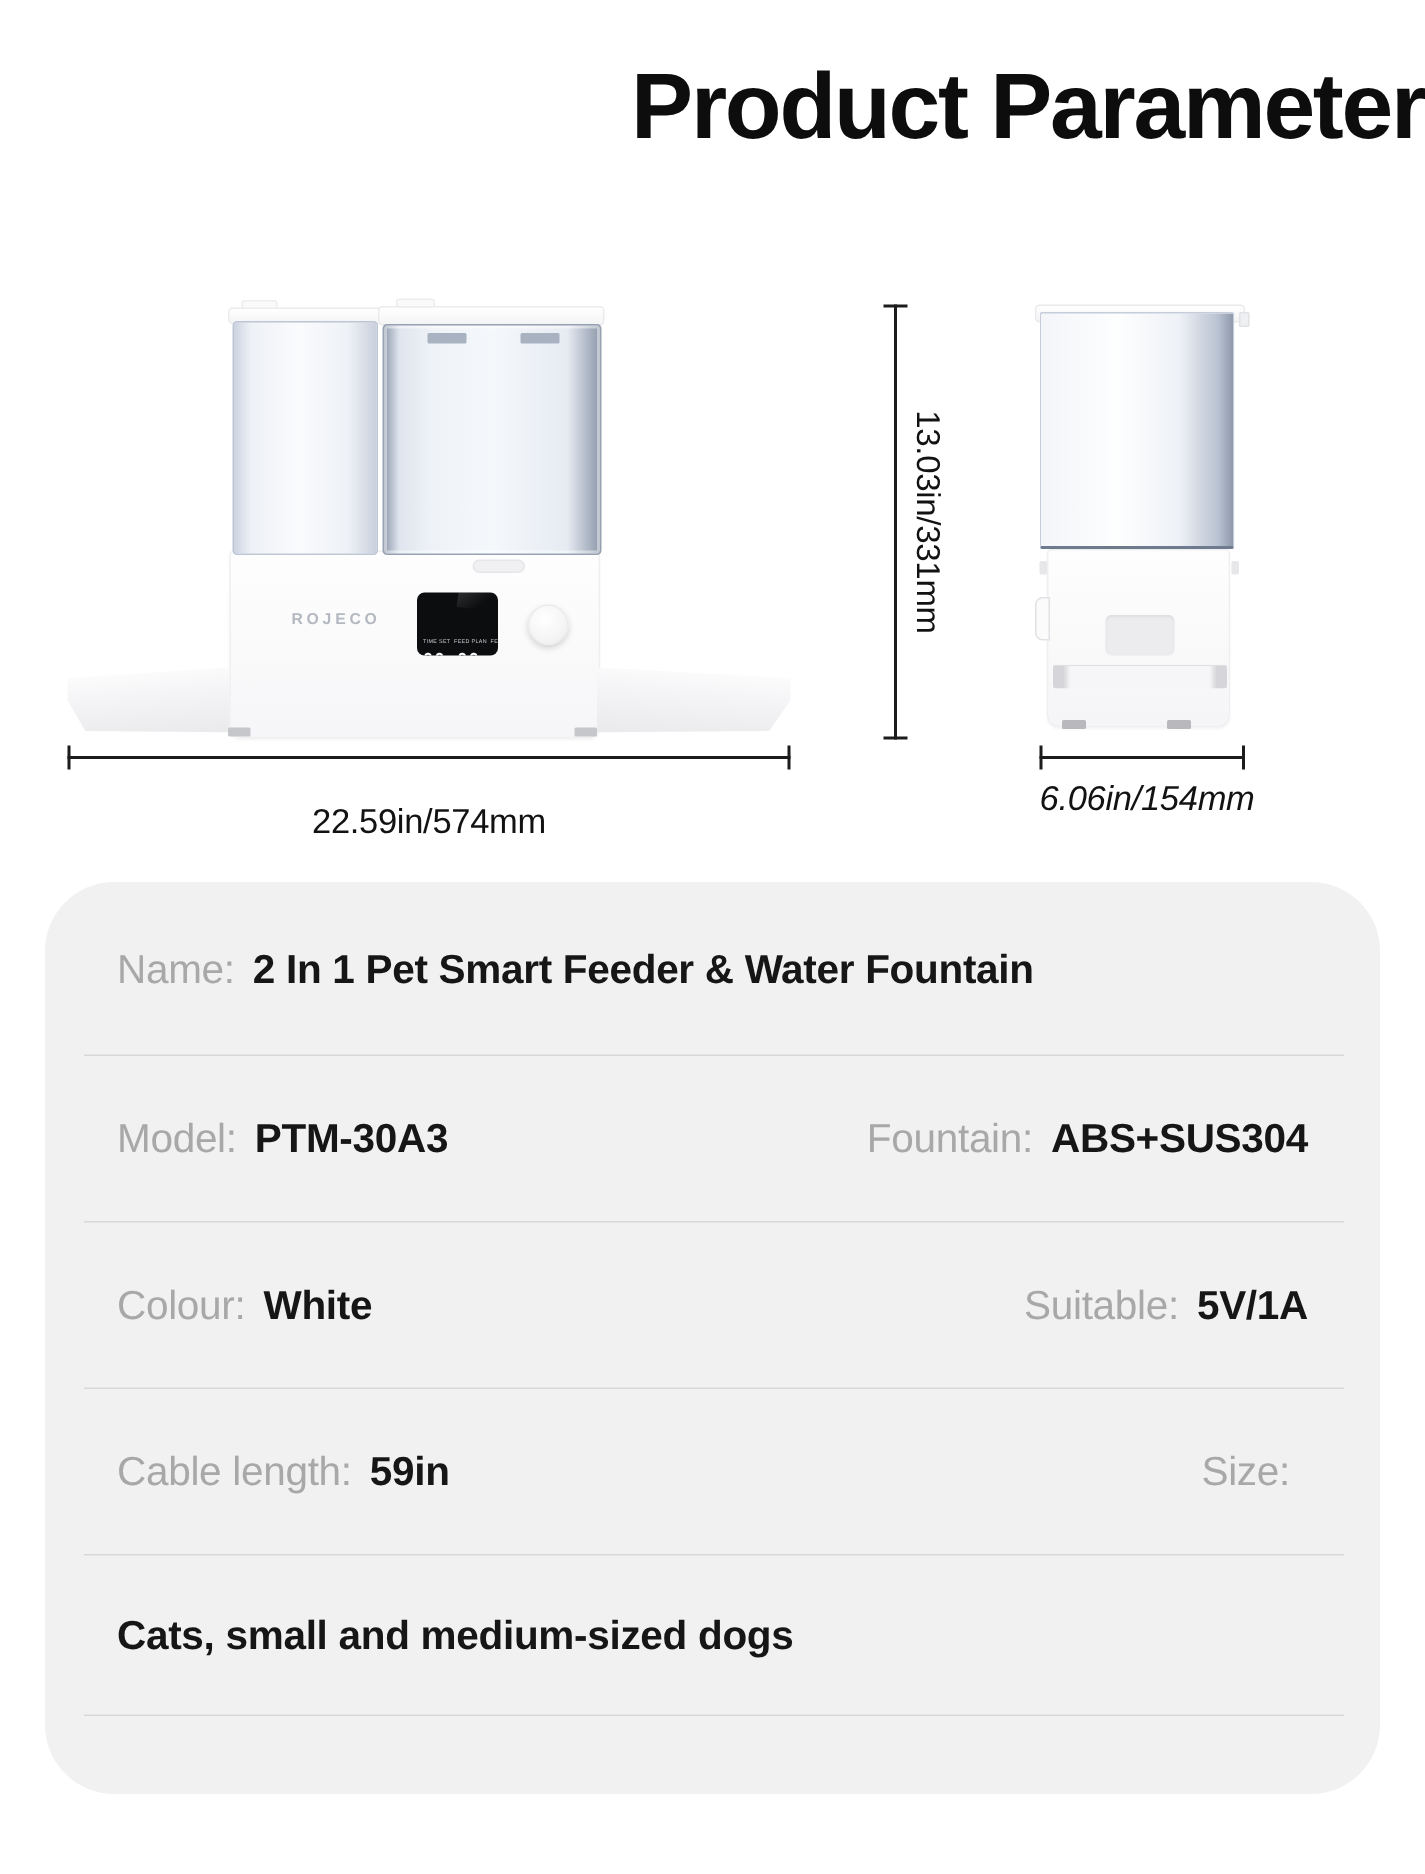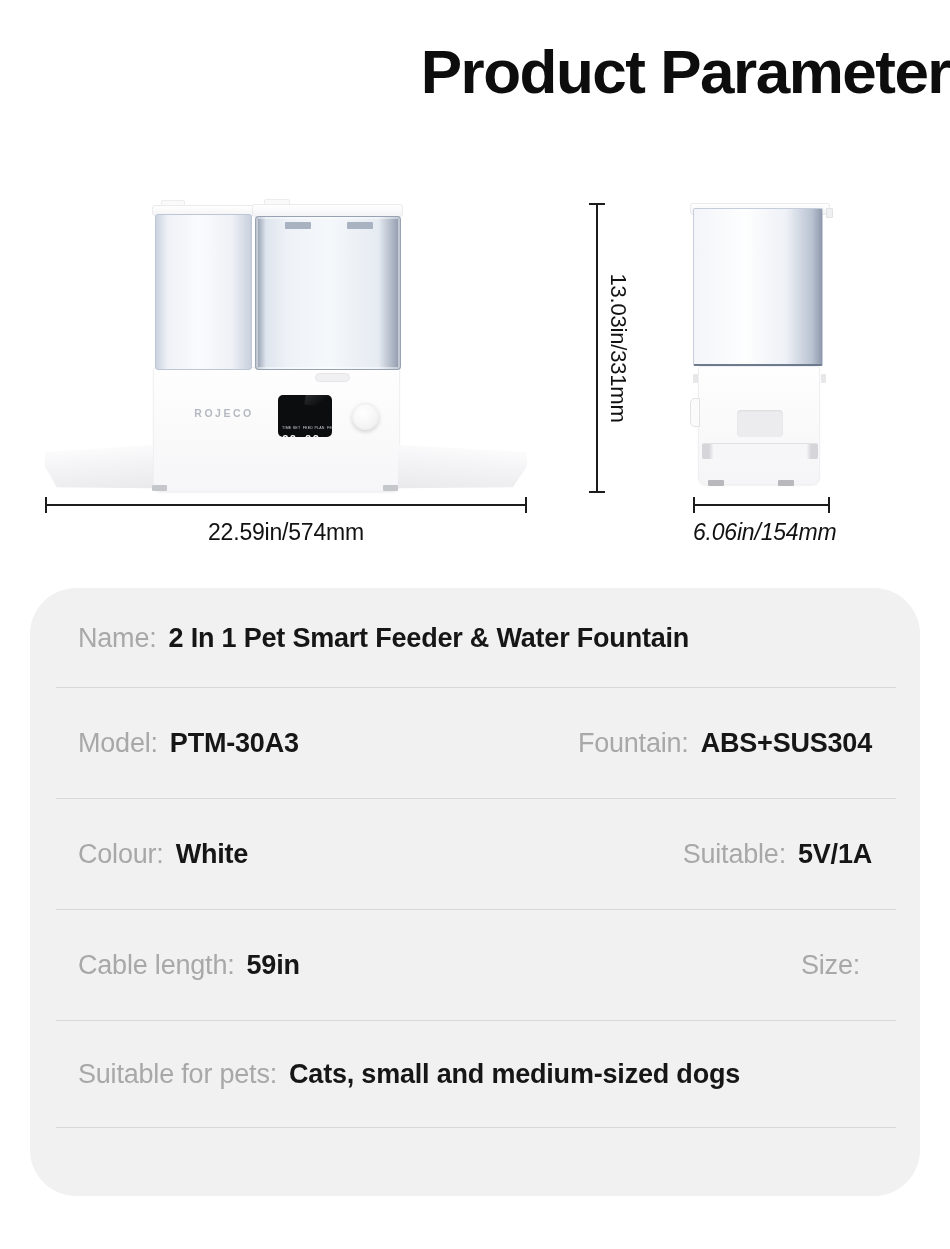--- a/index.html
+++ b/index.html
@@ -105,21 +105,21 @@
                transform:translate(-50%,-50%) rotate(90deg);
                font-size:22px; font-weight:500; color:#121212; letter-spacing:-.2px; }
 
   
   .spec-card { position:absolute; left:30px; top:588px; width:890px; height:608px;
                background:#f1f1f2; border-radius:46px; }
   .spec-row { position:relative; height:111px; display:flex; align-items:center;
               justify-content:space-between; padding:0 48px; }
   .spec-row::after { content:""; position:absolute; left:26px; right:24px; bottom:0;
               height:1px; background:#d8d8da; }
-  .spec-row.row-1 { height:100px; }
+  .spec-row.row-1 { height:116px; }
   .spec-row.row-5 { height:107px; }
   .cell { display:flex; align-items:baseline; white-space:nowrap; }
   .lbl { font-size:27px; color:#a8a8a8; margin-right:12px; letter-spacing:-.2px; }
   .val { font-size:27px; color:#161616; font-weight:700; letter-spacing:-.2px; }
 </style>
 </head>
 <body>
 
 <div class="page">
 
@@ -154,21 +154,21 @@
       </div>
     </div>
     <div class="knob"></div>
     <div class="foot foot-l"></div>
     <div class="foot foot-r"></div>
   </div>
 
   <div class="dim-line-h" style="left:45px; top:504px; width:482px;"></div>
   <div class="dim-tick-v" style="left:45px; top:497px;"></div>
   <div class="dim-tick-v" style="left:525px; top:497px;"></div>
-  <div class="dim-label" style="left:45px; top:519px; width:482px;">22.59in/574mm</div>
+  <div class="dim-label" style="left:45px; top:534px; width:482px;">22.59in/574mm</div>
 
   <div class="dim-line-v" style="left:596px; top:203px; height:290px;"></div>
   <div class="dim-tick-h" style="left:589px; top:203px;"></div>
   <div class="dim-tick-h" style="left:589px; top:491px;"></div>
   <div class="dim-label-vertical">13.03in/331mm</div>
 
   <div class="side-view">
     <div class="sv-lid"></div>
     <div class="sv-lip"></div>
     <div class="sv-tank"></div>
@@ -218,19 +218,18 @@
       <div class="cell">
         <span class="lbl">Cable length:</span>
         <span class="val">59in</span>
       </div>
       <div class="cell">
         <span class="lbl">Size:</span>
       </div>
     </div>
     <div class="spec-row row-5">
       <div class="cell">
-        <span class="lbl">Suitable for pets:</span>
         <span class="val">Cats, small and medium-sized dogs</span>
       </div>
     </div>
   </div>
 
 </div>
 
 </body></html>

